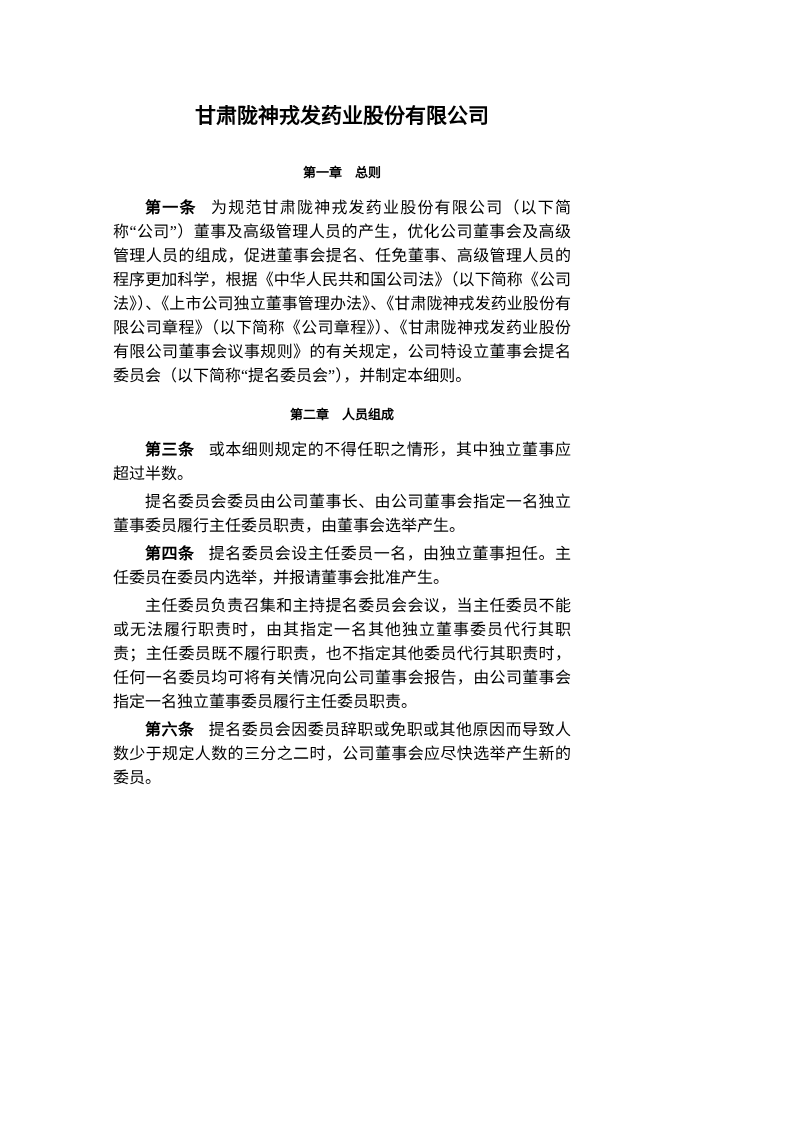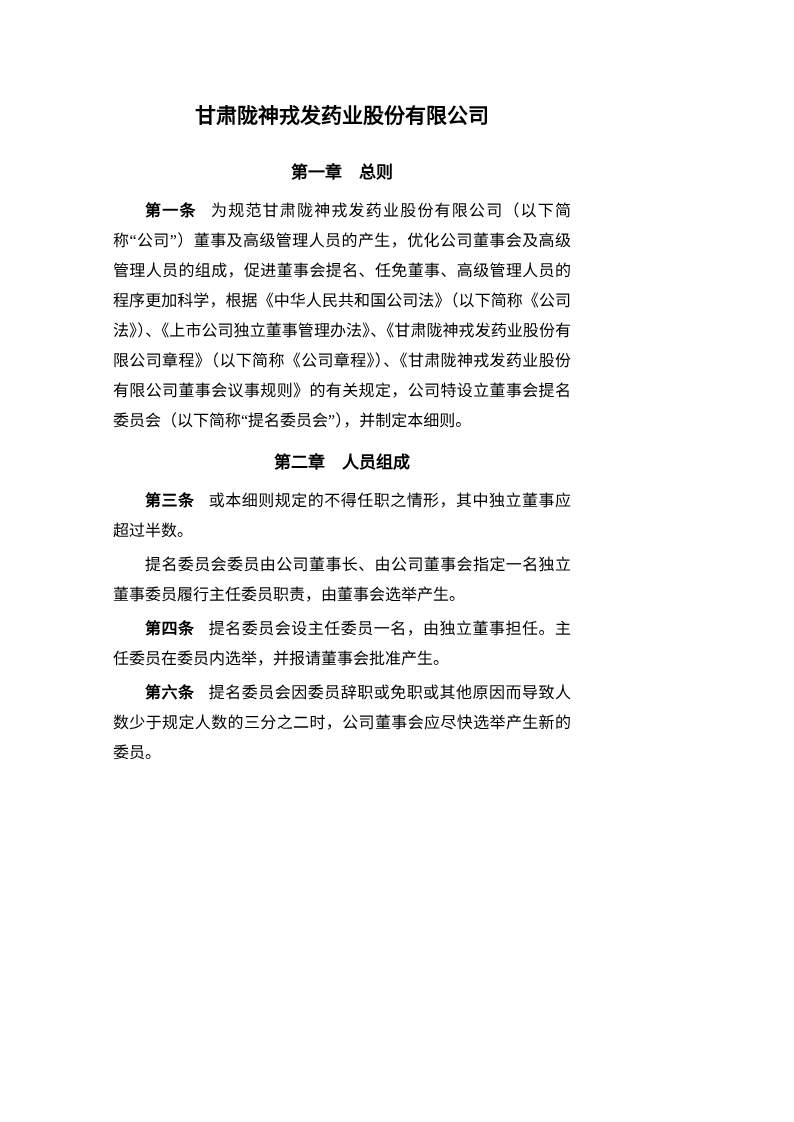--- a/index.html
+++ b/index.html
@@ -19,29 +19,29 @@
     overflow: hidden;
   }
   .doc-title {
     font-size: 21px;
     font-weight: bold;
     text-align: center;
     line-height: 40px;
     margin: 0 0 22px 0;
   }
   .chapter-heading {
-    font-size: 17px;
+    font-size: 13px;
     font-weight: bold;
     text-align: center;
     line-height: 30px;
     margin: 12px 0 8px 0;
   }
   .para {
     font-size: 16px;
-    line-height: 30px;
+    line-height: 24px;
     text-align: justify;
     text-justify: inter-ideograph;
     text-indent: 2em;
     line-break: strict;
     margin: 0 0 4px 0;
   }
   .article-label {
     font-weight: bold;
     margin-right: 0.9em;
   }
@@ -64,17 +64,18 @@
 
 
   <div class="chapter-heading">第二章　人员组成</div>
 
   <p class="para"><span class="article-label">第三条</span><span>或本细则规定的不得任职之情形，其中独立董事应超过半数。</span></p>
 
   <p class="para"><span>提名委员会委员由公司董事长、由公司董事会指定一名独立董事委员履行主任委员职责，由董事会选举产生。</span></p>
 
   <p class="para"><span class="article-label">第四条</span><span>提名委员会设主任委员一名，由独立董事担任。主任委员在委员内选举，并报请董事会批准产生。</span></p>
 
+  <p class="para"><span>主任委员负责召集和主持提名委员会会议，当主任委员不能或无法履行职责时，由其指定一名其他独立董事委员代行其职责；主任委员既不履行职责，也不指定其他委员代行其职责时，任何一名委员均可将有关情况向公司董事会报告，由公司董事会指定一名独立董事委员履行主任委员职责。</span></p>
 
 
   <p class="para"><span class="article-label">第六条</span><span>提名委员会因委员辞职或免职或其他原因而导致人数少于规定人数的三分之二时，公司董事会应尽快选举产生新的委员。</span></p>
 
 </div>
 
 </body></html>

